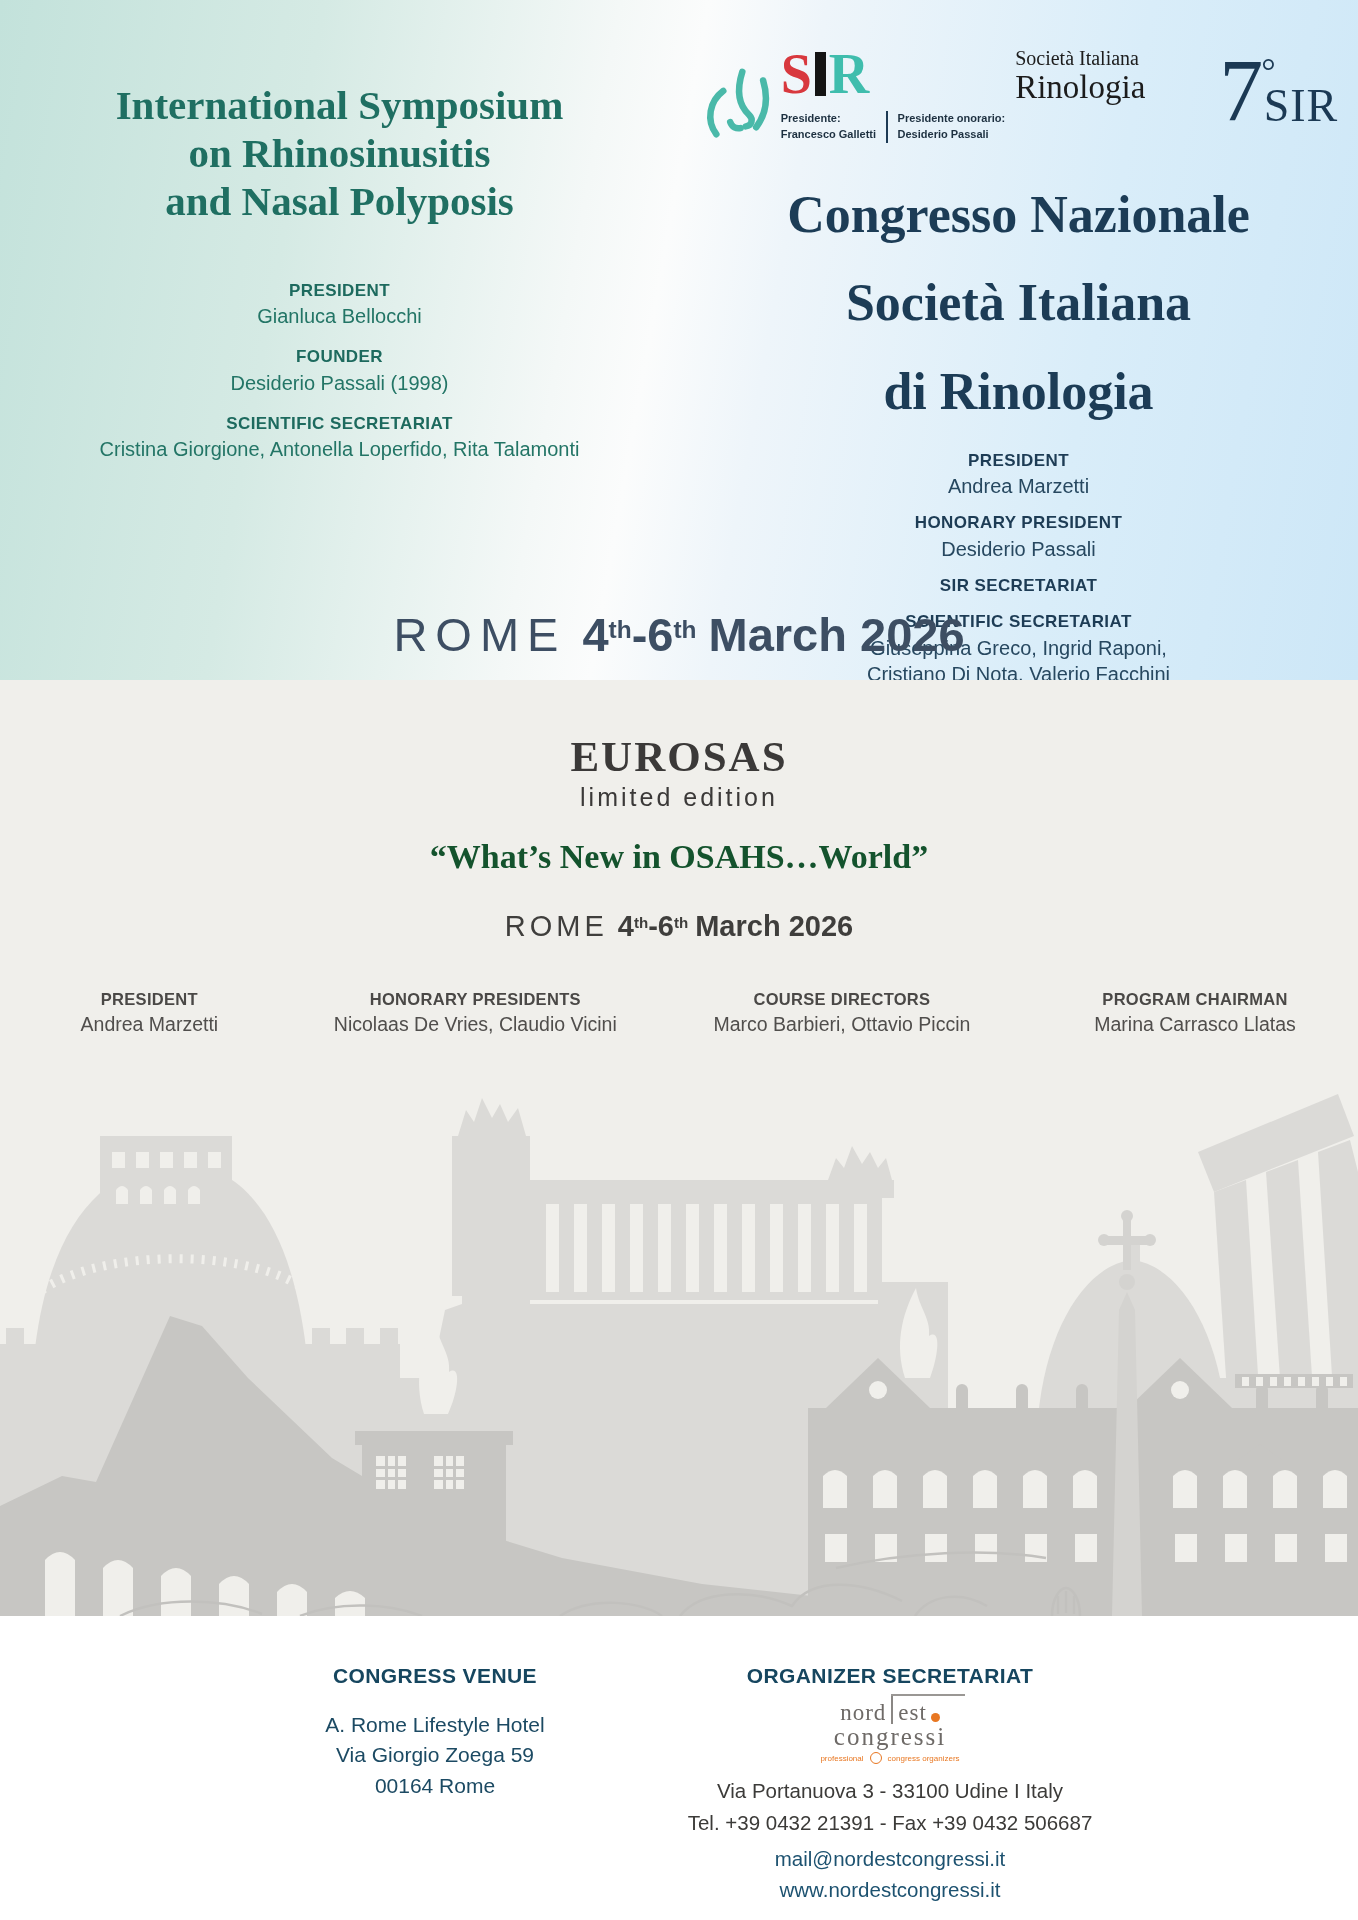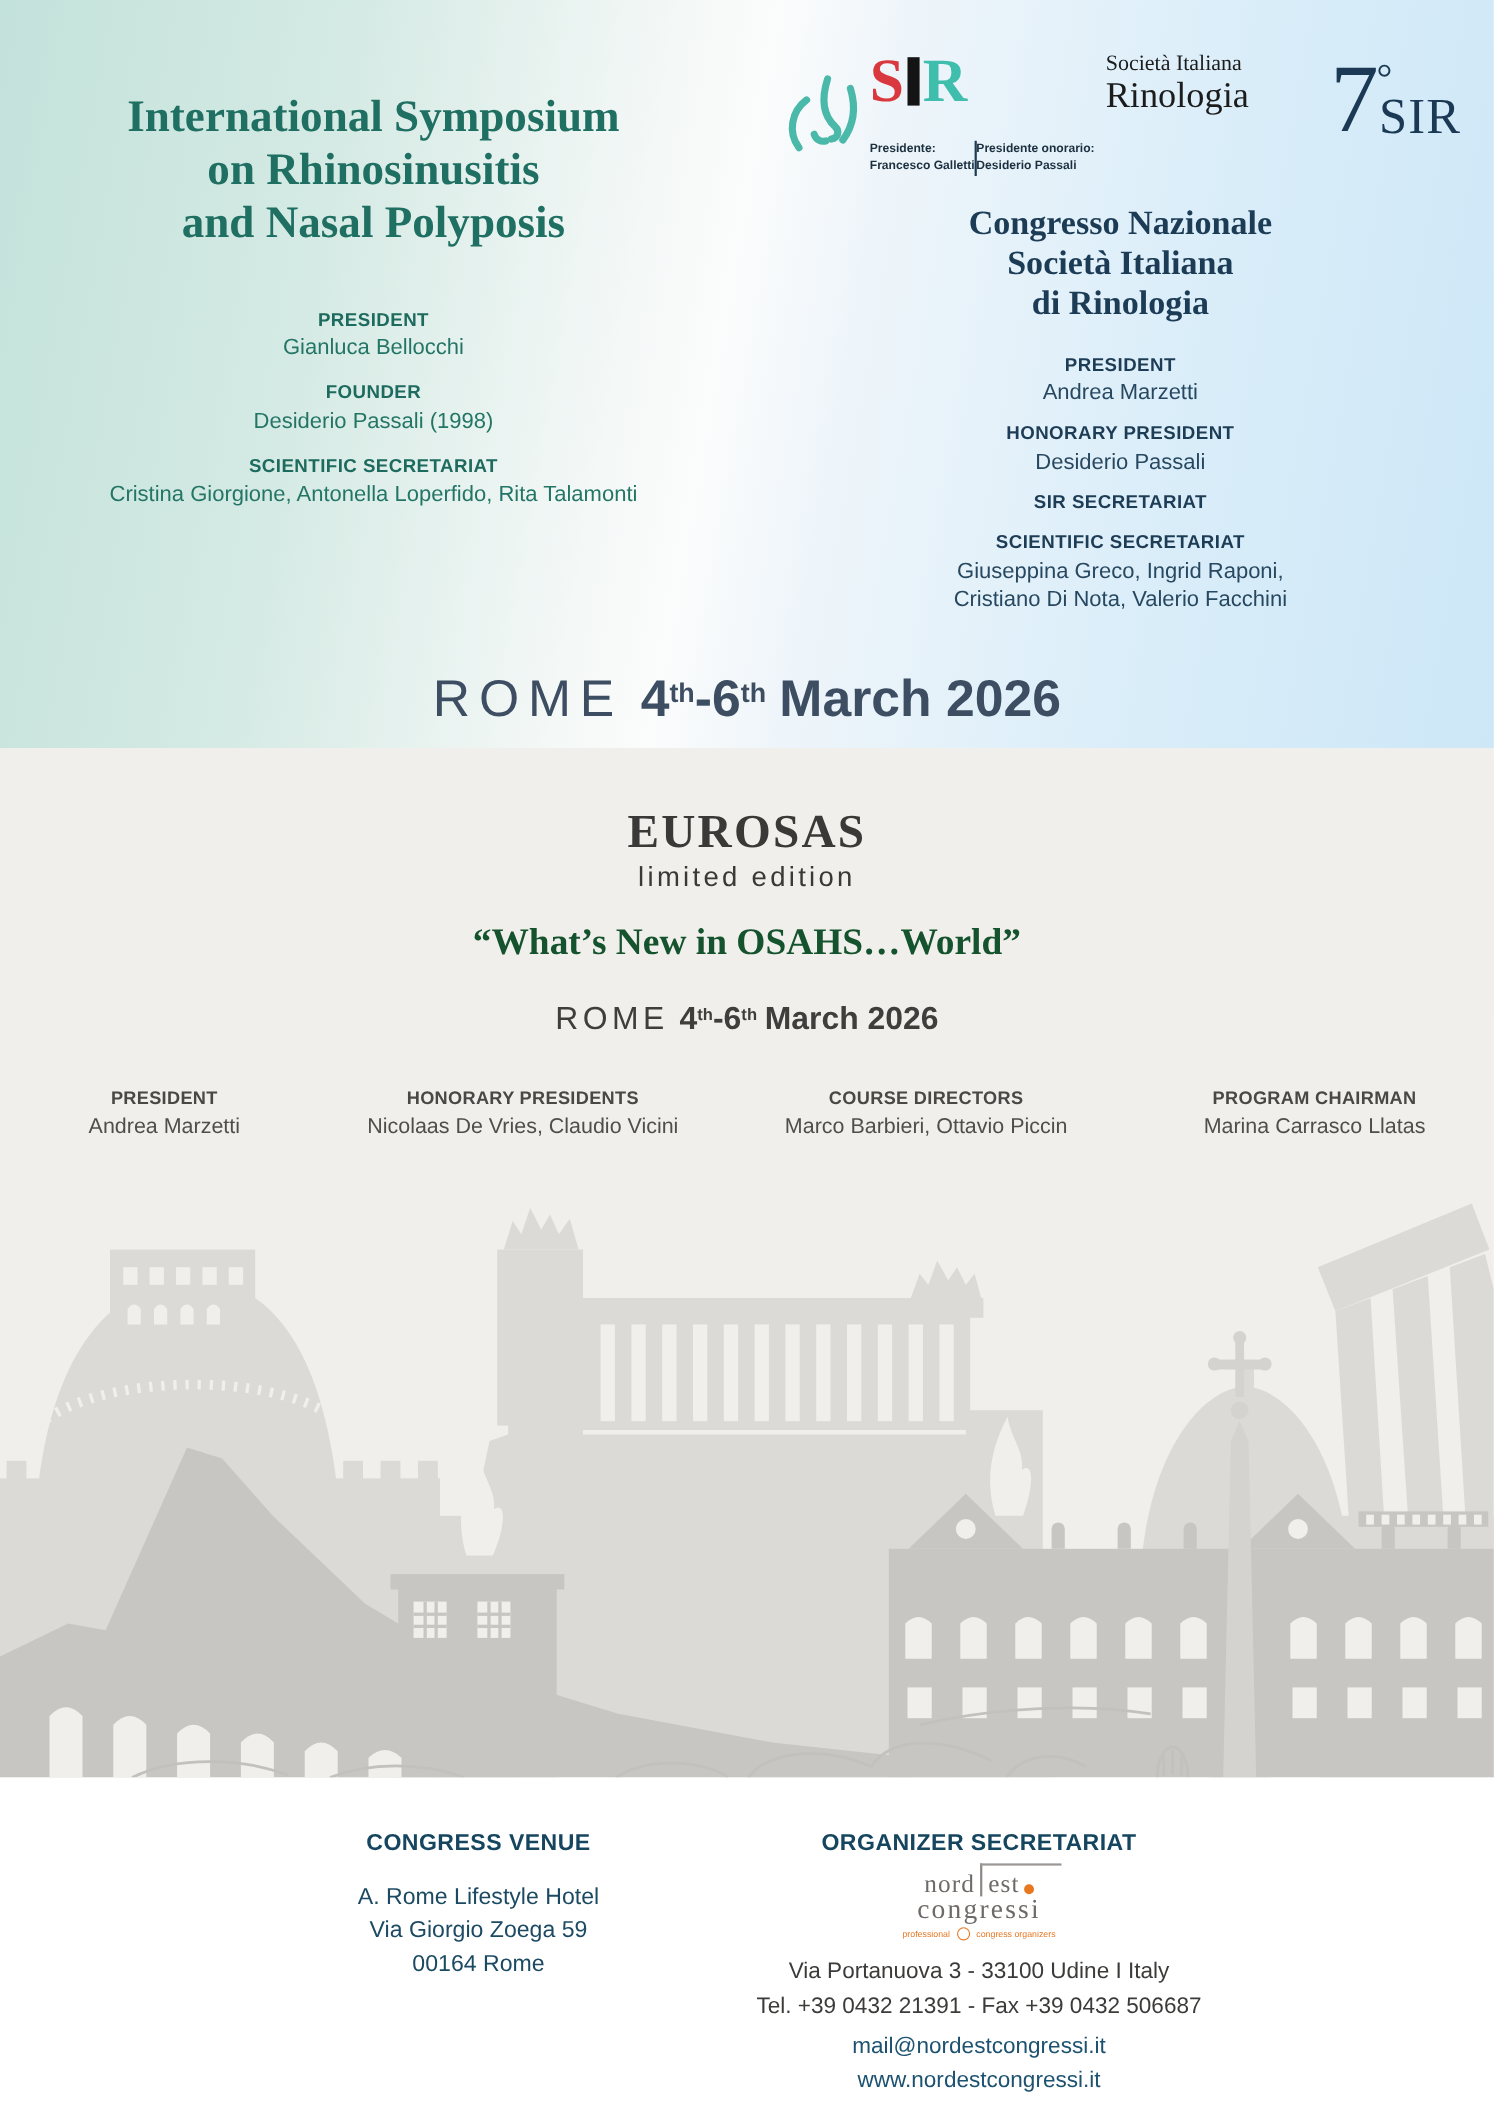--- a/index.html
+++ b/index.html
@@ -38,34 +38,34 @@
   .hero-right{padding-top:45px;}
   .logos-row{display:flex;justify-content:center;align-items:flex-start;gap:74px;height:112px;}
   .sir-logo{display:flex;align-items:flex-start;text-align:left;}
   .sir-nose{margin-top:14px;}
   .sir-core{margin-left:4px;}
   .sir-word{display:flex;align-items:center;height:58px;}
   .sir-letter{font-family:"Liberation Serif",serif;font-weight:bold;font-size:56px;line-height:1;}
   .sir-s{color:#d8383e;}
   .sir-i{display:inline-block;width:11px;height:44px;background:#141414;margin:0 3px;}
   .sir-r{color:#3fbdad;}
-  .sir-presidents{display:flex;margin-top:25px;}
+  .sir-presidents{display:flex;margin-top:8px;gap:10px;}
   .sir-pres-col{font-size:11px;font-weight:bold;color:#1d3040;line-height:1.45;}
   .sir-divider{width:1.5px;background:#1d3a54;}
   .sir-society{margin-left:10px;margin-top:2px;font-family:"Liberation Serif",serif;color:#1c1c1c;text-align:left;}
   .sir-soc1{font-size:20px;line-height:1.1;}
   .sir-soc2{font-size:33px;line-height:1.1;}
   .edition-logo{font-family:"Liberation Serif",serif;color:#1b3954;display:flex;align-items:flex-start;margin-top:6px;}
   .ed-seven{font-size:88px;line-height:.9;}
   .ed-deg{font-size:36px;line-height:1;margin-left:-2px;margin-top:2px;}
   .ed-sir{font-size:46px;letter-spacing:1px;margin-top:28px;margin-left:-12px;}
   .naz-title{margin-top:28px;}
   .naz-title div{
     font-family:"Liberation Serif",serif;font-weight:bold;
-    font-size:31px;line-height:1.16;color:#1c3c56;white-space:nowrap;
+    font-size:52px;line-height:1.16;color:#1c3c56;white-space:nowrap;margin-top:28px;
   }
   .hero-right .roles{margin-top:26px;}
   .hero-right .role-block{margin-bottom:11px;}
 
   .date-line{
     position:absolute;bottom:18px;left:0;width:100%;
     text-align:center;color:#3d4e63;font-size:47px;
   }
   .date-city{font-weight:300;letter-spacing:8px;margin-right:16px;}
   .date-bold{font-weight:bold;}

